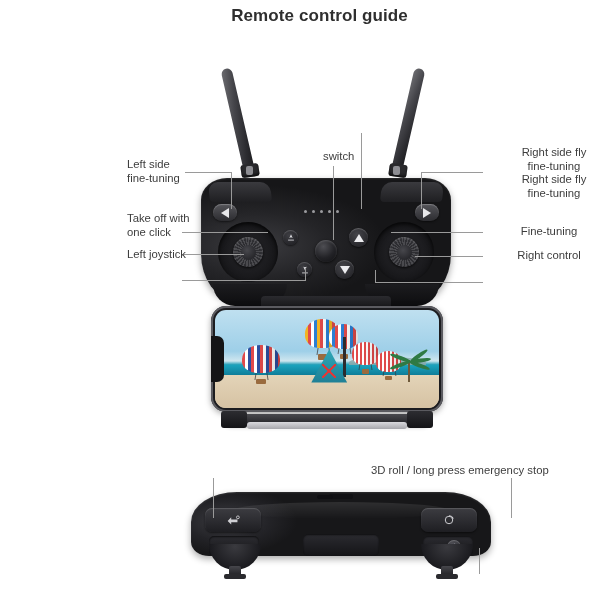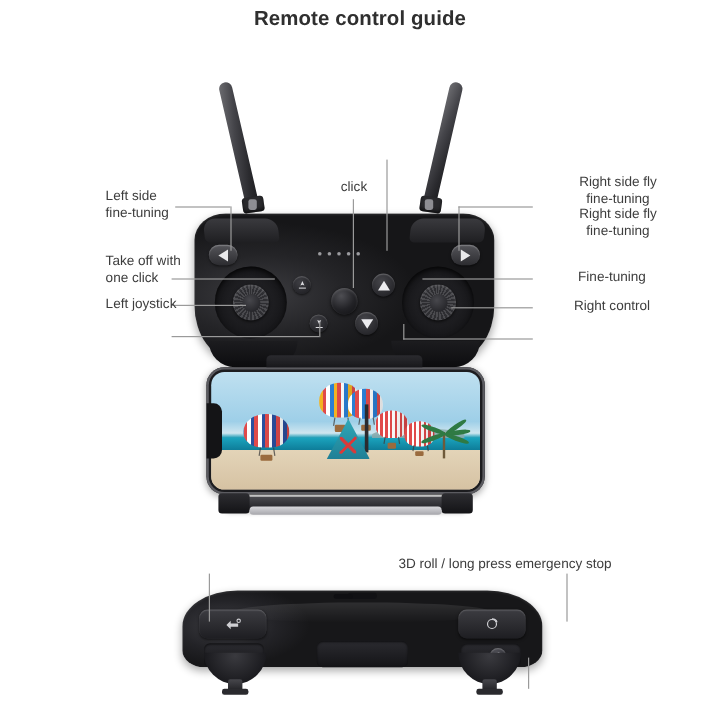--- a/index.html
+++ b/index.html
@@ -4,21 +4,21 @@
 <style>
   html,body{margin:0;padding:0;}
   body{
     width:600px;height:600px;
     background:#ffffff;
     font-family:"Liberation Sans","DejaVu Sans",sans-serif;
     color:#3b3b3b;
     overflow:hidden;
     position:relative;
   }
-  .page{position:absolute;inset:0;}
+  .page{position:absolute;inset:0;margin-left:39px;}
 
   
   .title{
     position:absolute;left:0;top:6px;width:100%;
     text-align:center;
     font-size:17px;font-weight:bold;color:#2f2f2f;
     letter-spacing:.1px;
   }
 
   
@@ -398,21 +398,21 @@
   <div class="lead h" style="left:376px;top:256px;width:68px;"></div>
   <div class="lead h" style="left:336px;top:282px;width:108px;"></div>
   <div class="lead v" style="left:336px;top:270px;height:13px;"></div>
 
   <div class="label leftal" style="left:88px;top:158px;width:70px;">Left side
 fine-tuning</div>
   <div class="label leftal" style="left:88px;top:212px;width:80px;">Take off with
 one click</div>
   <div class="label leftal" style="left:88px;top:248px;width:80px;">Left joystick</div>
 
-  <div class="label" style="left:284px;top:150px;width:70px;">click</div>
+  <div class="label" style="left:284px;top:150px;width:70px;">switch</div>
 
   <div class="label right" style="left:450px;top:146px;width:130px;">Right side fly
 fine-tuning
 Right side fly
 fine-tuning</div>
   <div class="label right" style="left:450px;top:225px;width:120px;">Fine-tuning</div>
   <div class="label right" style="left:450px;top:249px;width:120px;">Right control</div>
 
   <div class="holder-arm"></div>
 

